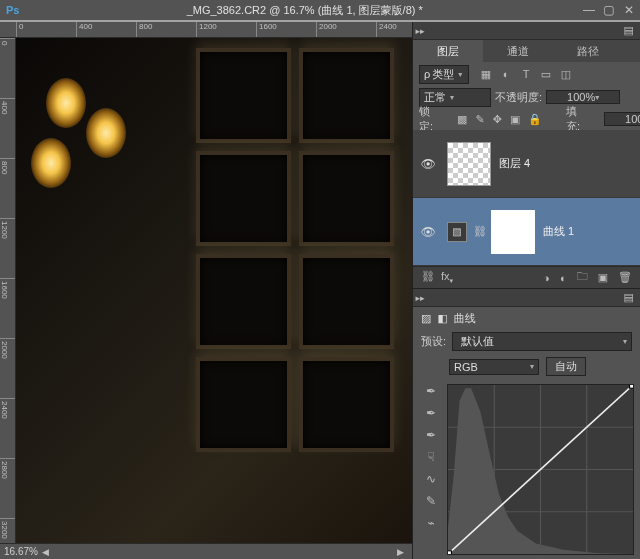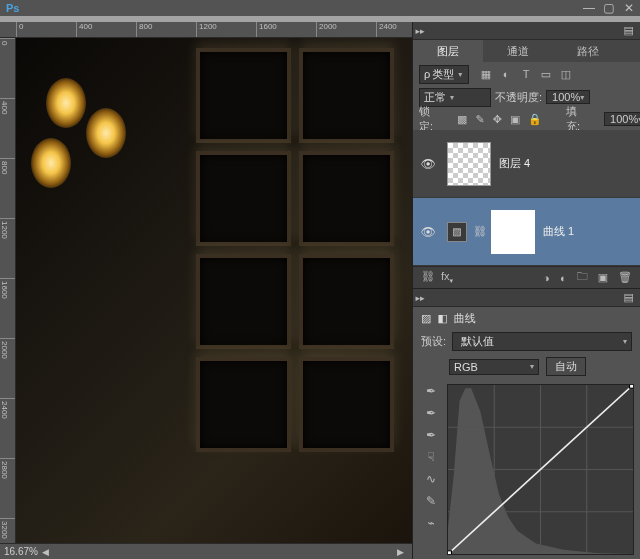--- a/index.html
+++ b/index.html
@@ -1,17 +1,17 @@
 <!DOCTYPE html>
 <html><head>
 <meta charset="utf-8">
 <style>
 * { margin: 0; padding: 0; box-sizing: border-box; font-family: "Microsoft YaHei", Arial, sans-serif; }
 body { background: #535353; width: 640px; height: 559px; overflow: hidden; display: flex; flex-direction: column; }
-.title-bar { background: #535353; height: 22px; display: flex; align-items: center; padding: 0 6px; color: #e0e0e0; font-size: 11px; justify-content: space-between; border-bottom: 6px solid #a3a3a3; }
+.title-bar { background: #535353; height: 22px; display: flex; align-items: center; padding: 0 6px; color: #e0e0e0; font-size: 11px; justify-content: space-between; border-bottom: 2px solid #a3a3a3; }
 .win-buttons { display: flex; gap: 10px; }
 .win-buttons span { width: 10px; height: 10px; display: flex; align-items: center; justify-content: center; color: #c0c0c0; font-size: 12px; }
 .main-area { display: flex; flex: 1; height: 537px; }
 .canvas-area { width: 412px; background: #282828; position: relative; display: flex; flex-direction: column; }
 .ruler-h { height: 16px; background: #535353; display: flex; padding-left: 16px; overflow: hidden; border-bottom: 1px solid #2a2a2a; }
 .ruler-h span { flex: none; width: 60px; font-size: 8px; color: #c0c0c0; text-align: left; border-left: 1px solid #888; padding-left: 2px; }
 .ruler-v { width: 16px; background: #535353; position: absolute; left: 0; top: 16px; bottom: 16px; display: flex; flex-direction: column; border-right: 1px solid #2a2a2a; }
 .ruler-v span { flex: none; height: 60px; font-size: 8px; color: #c0c0c0; writing-mode: vertical-lr; border-top: 1px solid #888; padding-top: 2px; }
 .canvas-content { flex: 1; margin-left: 16px; background: #1a1a18; position: relative; overflow: hidden; }
 .photo { position: absolute; inset: 0; background: linear-gradient(135deg, #0a0806 0%, #1c1812 40%, #2a2419 70%, #1a140c 100%); }
@@ -36,21 +36,21 @@
 .tab { padding: 0 24px; font-size: 11px; color: #c0c0c0; height: 100%; display: flex; align-items: center; }
 .tab.active { background: #535353; color: #eee; }
 
 .layers-opt { display: flex; align-items: center; padding: 4px 6px; gap: 4px; height: 24px; }
 .dropdown { background: #3a3a3a; border: 1px solid #222; color: #ddd; font-size: 11px; padding: 1px 4px; display: flex; align-items: center; }
 .dropdown .caret { margin-left: 4px; font-size: 8px; color: #aaa; }
 .icon-strip { display: flex; gap: 6px; margin-left: 6px; }
 .icon-strip span { width: 14px; height: 14px; color: #bbb; font-size: 11px; display: flex; align-items: center; justify-content: center; }
 
 .layers-opt2 { display: flex; align-items: center; padding: 2px 6px; gap: 4px; height: 22px; font-size: 11px; color: #ccc; }
-.val-box { background: #3a3a3a; border: 1px solid #222; padding: 0 5px; min-width: 38px; display: flex; align-items: center; }
+.val-box { background: #3a3a3a; border: 1px solid #222; padding: 0 20px; min-width: 38px; display: flex; align-items: center; }
 .val-box .caret { font-size: 8px; margin-left: auto; color: #aaa; }
 
 .lock-row { display: flex; align-items: center; padding: 2px 6px; gap: 24px; height: 22px; font-size: 11px; color: #ccc; }
 .lock-icons { display: flex; gap: 8px; }
 .lock-icons span { color: #bbb; font-size: 11px; }
 
 .layers-list { background: #454545; flex: none; max-height: 170px; overflow: hidden; }
 .layer-row { display: flex; align-items: center; height: 68px; border-bottom: 1px solid #393939; padding: 0 4px; }
 .layer-row.active { background: #5a7aa0; }
 .eye-col { width: 22px; display: flex; justify-content: center; color: #ddd; font-size: 12px; }
@@ -80,20 +80,21 @@
 .curve-line { stroke: #eee; stroke-width: 1.5; fill: none; }
 .handle { fill: #fff; stroke: #000; }
 .rgb-row { padding: 4px 6px 4px 36px; display: flex; gap: 7px; align-items: center; }
 .auto-btn { background: #4a4a4a; border: 1px solid #222; color: #ddd; font-size: 11px; padding: 1px 8px; }
 </style>
 </head>
 <body>
 
 <div class="title-bar">
   <span style="color:#4aa3df;font-weight:bold;margin-right:6px;">Ps</span>
+  <span>_MG_3862.CR2 @ 16.7% (曲线 1, 图层蒙版/8) *</span>
   <div class="win-buttons">
     <span>—</span>
     <span>▢</span>
     <span>✕</span>
   </div>
 </div>
 
 <div class="main-area">
   <div class="canvas-area">
     <div class="ruler-h">

